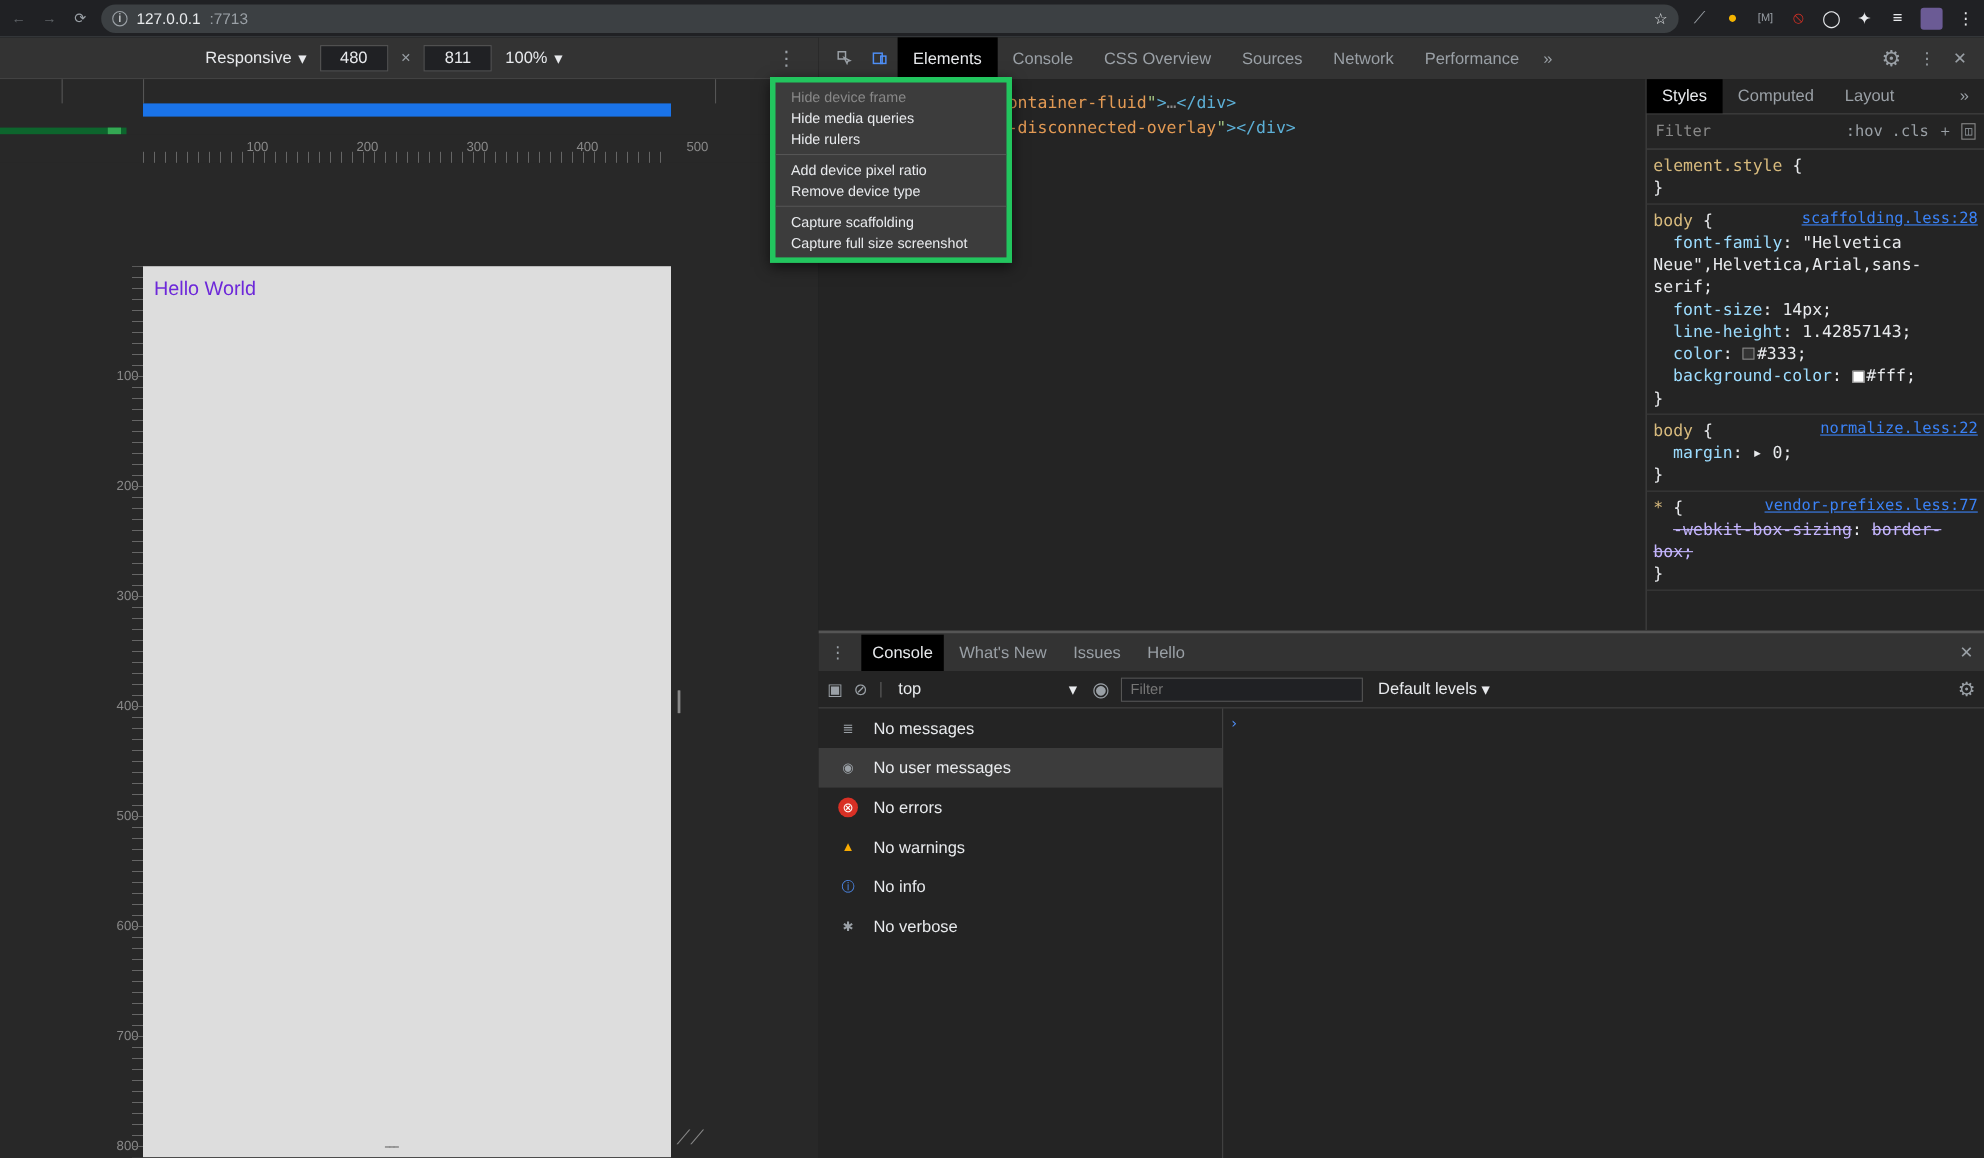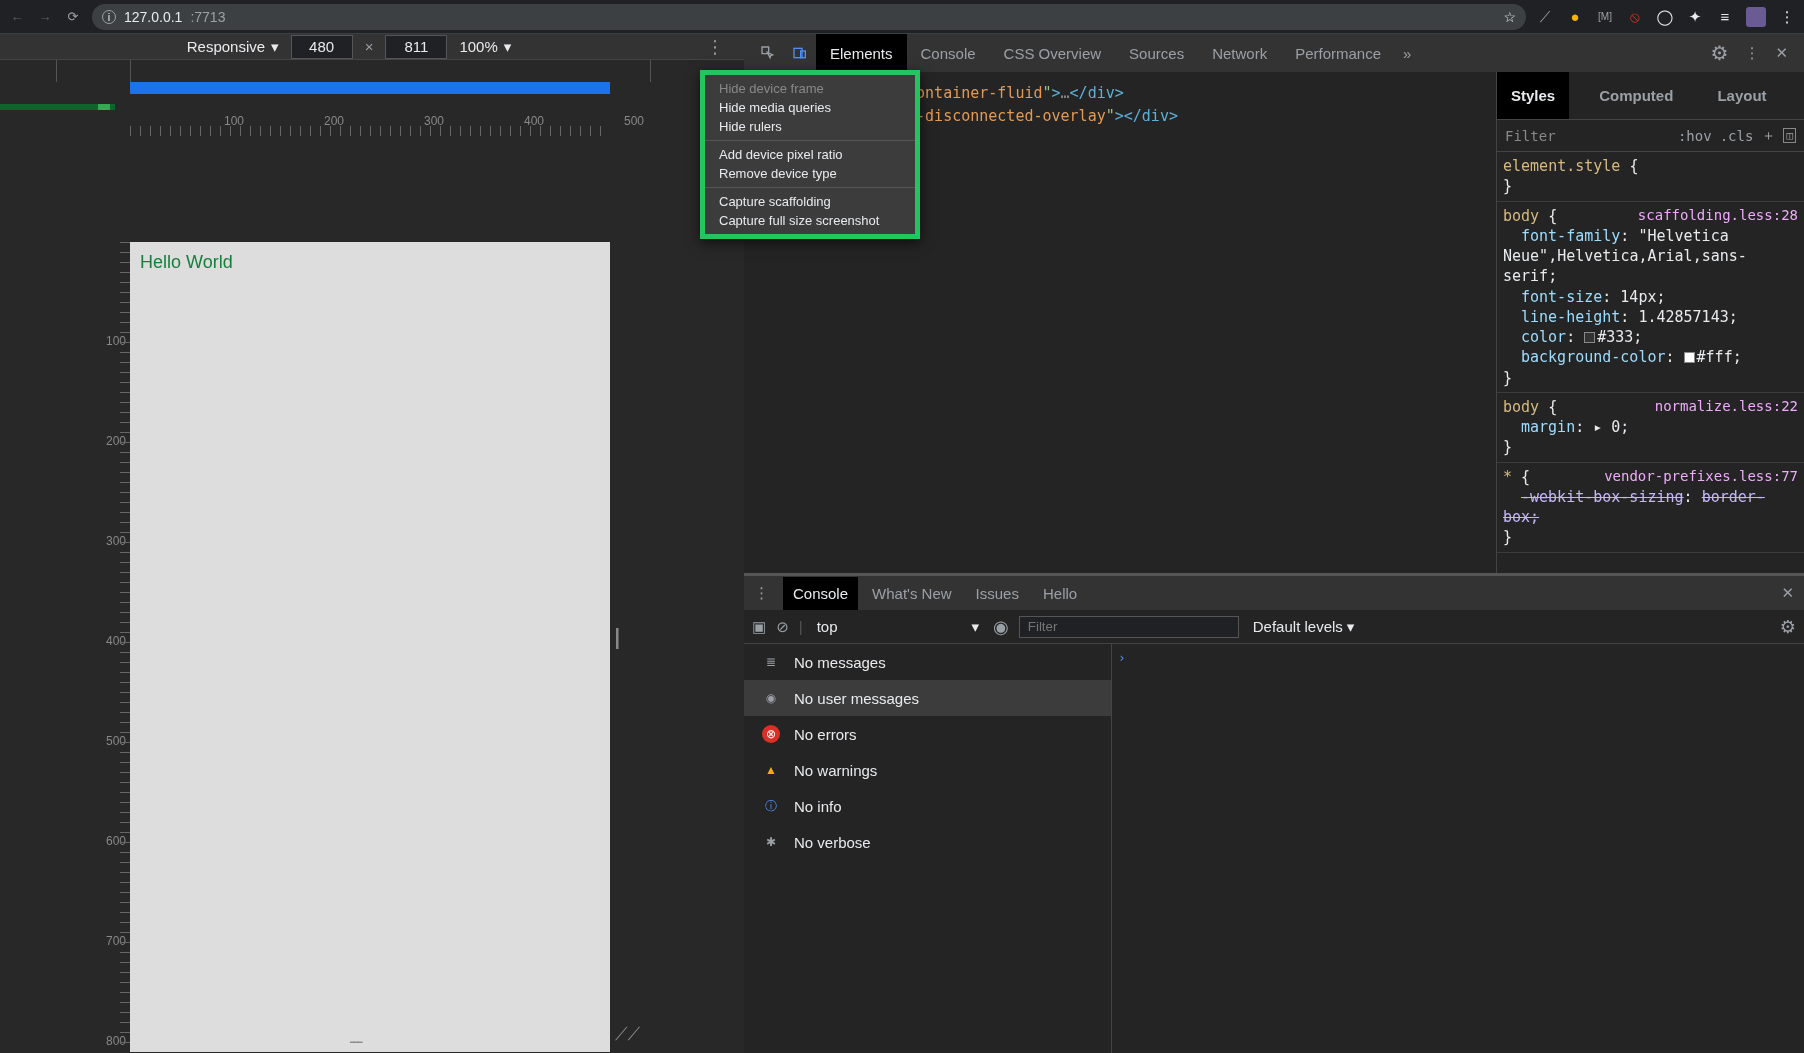--- a/index.html
+++ b/index.html
@@ -11,40 +11,40 @@
 .url-bar .info{font-size:11px;border:1px solid #9aa0a6;border-radius:50%;width:14px;height:14px;display:flex;align-items:center;justify-content:center;}
 .url-bar .host{color:#e8eaed;}
 .url-bar .port{color:#9aa0a6;}
 .url-bar .end{margin-left:auto;color:#e8eaed;}
 .ext-bar{display:flex;gap:12px;align-items:center;}
 .ext-dot{width:18px;height:18px;display:flex;align-items:center;justify-content:center;font-size:15px;}
 
 .main{display:flex;height:1019px;}
 .left-pane{width:744px;background:#282828;position:relative;overflow:hidden;}
 
-.device-bar{height:26px;background:#333333;display:flex;align-items:center;padding:0 12px;gap:12px;font-size:15px;border-bottom:1px solid #444;}
+.device-bar{height:38px;background:#333333;display:flex;align-items:center;padding:0 12px;gap:12px;font-size:15px;border-bottom:1px solid #444;}
 .sp{flex:1;}
 .dropdown{display:flex;align-items:center;gap:6px;cursor:pointer;}
 .dim-input{width:62px;height:24px;background:#202124;border:1px solid #555;color:#e8eaed;text-align:center;font-size:15px;}
 .dim-x{color:#9aa0a6;}
 
 .media-queries{height:50px;background:#282828;position:relative;}
 .mq-blue{position:absolute;left:130px;top:22px;height:12px;width:480px;background:#1a73e8;}
 .mq-green{position:absolute;left:0;top:44px;height:10px;width:115px;background:#0d652d;}
 .mq-green-handle{position:absolute;left:98px;top:44px;width:12px;height:10px;background:#34a853;}
 .mq-orange{position:absolute;left:0;top:56px;height:4px;width:12px;background:#e37400;}
 .mq-grey1{position:absolute;left:56px;top:0;width:1px;height:22px;background:#555;}
 .mq-grey2{position:absolute;left:130px;top:0;width:1px;height:22px;background:#555;}
 .mq-grey3{position:absolute;left:650px;top:0;width:1px;height:22px;background:#555;}
 
 .ruler-row{height:26px;background:#282828;position:relative;font-size:12px;color:#888;}
 .ruler-row .rlabel{position:absolute;top:4px;}
 .ruler-ticks{position:absolute;bottom:0;height:10px;background:repeating-linear-gradient(to right,#666,#666 1px,transparent 1px,transparent 10px);}
 
-.viewport-area{position:absolute;left:130px;top:208px;width:480px;height:810px;background:#dddddd;color:#15803d;font-size:18px;padding:10px;font-family:"Helvetica Neue",Helvetica,Arial;}
+.viewport-area{position:absolute;left:130px;top:208px;width:480px;height:810px;background:#dddddd;color:#6d28d9;font-size:18px;padding:10px;font-family:"Helvetica Neue",Helvetica,Arial;}
 .left-ruler{position:absolute;left:96px;top:208px;width:32px;height:810px;color:#888;font-size:12px;}
 .left-ruler .vtick{position:absolute;right:2px;text-align:right;}
 .left-ruler::after{content:"";position:absolute;right:-2px;top:0;bottom:0;width:10px;background:repeating-linear-gradient(to bottom,#666,#666 1px,transparent 1px,transparent 10px);}
 
 .resize-handle-h{position:absolute;left:614px;top:590px;color:#888;font-size:22px;letter-spacing:-5px;}
 .resize-handle-b{position:absolute;left:350px;bottom:6px;color:#888;font-size:8px;letter-spacing:-1px;}
 .resize-handle-c{position:absolute;left:615px;bottom:8px;color:#888;font-size:18px;}
 
 .right-pane{flex:1;display:flex;flex-direction:column;background:#242424;}
 
@@ -61,28 +61,28 @@
 .dom-tree .tag{color:#5db0d7;}
 .dom-tree .attr{color:#a1c181;}
 .dom-tree .punct{color:#888;}
 .dom-tree .str{color:#e39a54;}
 
 .breadcrumb{height:30px;background:#333;display:flex;align-items:center;font-size:15px;padding:0 12px;gap:14px;border-top:1px solid #444;}
 .breadcrumb span{color:#5db0d7;cursor:pointer;}
 .breadcrumb span.sel{background:#000;color:#e8eaed;padding:3px 8px;}
 
 .styles-pane{width:308px;background:#242424;border-left:1px solid #444;display:flex;flex-direction:column;font-size:15px;min-height:0;}
-.styles-tabs{height:48px;border-bottom:1px solid #444;display:flex;align-items:center;gap:16px;font-weight:bold;}
+.styles-tabs{height:32px;border-bottom:1px solid #444;display:flex;align-items:center;gap:0;}
 .styles-tabs .stab{padding:0 14px;height:100%;display:flex;align-items:center;color:#9aa0a6;cursor:pointer;}
 .styles-tabs .stab.active{background:#000;color:#e8eaed;}
 .styles-filter{height:32px;border-bottom:1px solid #444;display:flex;align-items:center;padding:0 8px;gap:8px;font-family:Menlo,monospace;font-size:14px;color:#9aa0a6;}
 .styles-filter .sf-input{flex:1;color:#888;}
 .styles-rules{flex:1;overflow:hidden;font-family:Menlo,monospace;font-size:15px;line-height:1.35;}
 .rule{border-bottom:1px solid #3c3c3c;padding:4px 6px;}
-.rule .src{float:right;color:#f0abfc;font-size:14px;}
+.rule .src{float:right;color:#3b82f6;text-decoration:underline;font-size:14px;}
 .rule .sel{color:#d7ba7d;}
 .rule .prop{color:#9cdcfe;margin-left:18px;}
 .rule .pval{color:#e8eaed;}
 .rule .strike{text-decoration:line-through;color:#c4b5fd;}
 .rule .swatch{display:inline-block;width:11px;height:11px;border:1px solid #888;vertical-align:middle;margin-right:2px;}
 
 .drawer{height:480px;border-top:3px solid #555;display:flex;flex-direction:column;background:#242424;}
 .drawer-tabs{height:34px;background:#333;display:flex;align-items:center;padding:0 10px;gap:24px;font-size:15px;}
 .drawer-tabs .dtab{color:#9aa0a6;cursor:pointer;}
 .drawer-tabs .dtab.active{color:#e8eaed;background:#000;padding:8px 10px;margin:0 -10px;}

